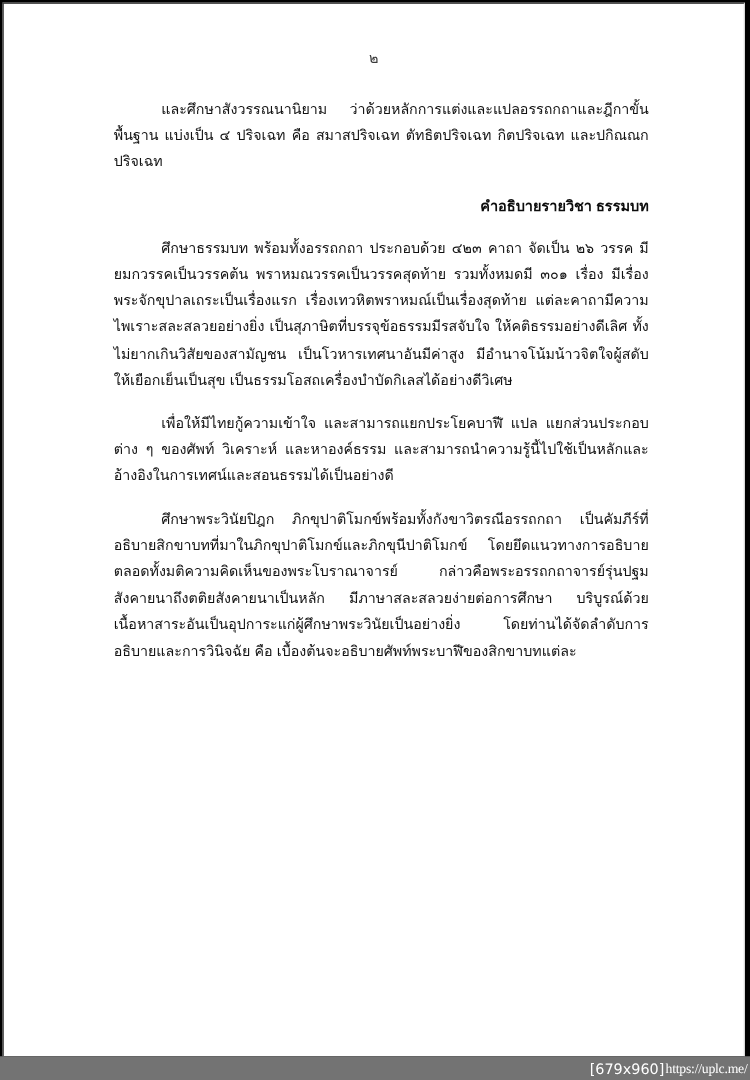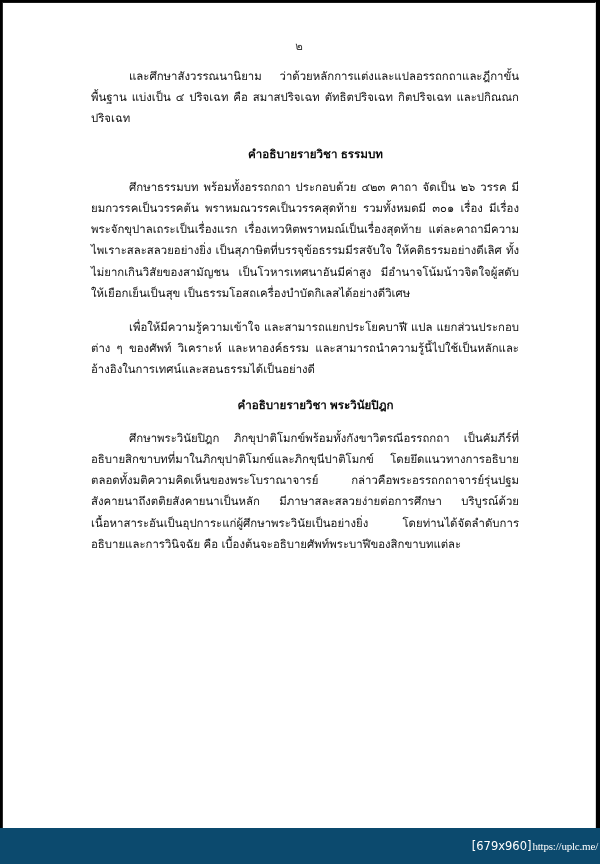--- a/index.html
+++ b/index.html
@@ -52,21 +52,21 @@
     width: 100%;
     text-align: center;
     font-size: 11.5px;
     color: #3a3a3a;
     letter-spacing: 0;
   }
 
   .body-block {
     position: absolute;
     left: 88px;
-    top: 63px;
+    top: 75px;
     width: 428px;
   }
 
   p.para {
     margin: 0 0 13px 0;
     font-size: 11.4px;
     line-height: 21.2px;
     color: #111111;
     text-align: justify;
     text-justify: inter-word;
@@ -76,31 +76,31 @@
   }
 
   h2.subject-heading {
     margin: 0 0 13px 0;
     padding-left: 21px;
     font-size: 11.6px;
     line-height: 21.2px;
     font-weight: bold;
     color: #0c0c0c;
     text-indent: 0;
-    text-align: center;
+    text-align: right;
   }
 
   
   #watermark-bar {
     position: absolute;
     left: 0;
     bottom: 0;
     width: 600px;
-    height: 36px;
-    background: #0c4a6e;
+    height: 19px;
+    background: #737373;
     display: flex;
     align-items: center;
     justify-content: flex-end;
     padding-right: 2px;
     box-sizing: border-box;
   }
   #watermark-bar .wm-text {
     color: #ffffff;
     font-family: Liberation Serif, serif;
     font-size: 11px;
@@ -121,22 +121,21 @@
 
   <div id="page-sheet">
     <div id="page-inner">
 
       <div class="folio">๒</div>
 
       <div class="body-block">
         <p class="para">และศึกษาสังวรรณนานิยาม ว่าด้วยหลักการแต่งและแปลอรรถกถาและฎีกาขั้นพื้นฐาน แบ่งเป็น ๔ ปริจเฉท คือ สมาสปริจเฉท ตัทธิตปริจเฉท กิตปริจเฉท และปกิณณกปริจเฉท</p>
         <h2 class="subject-heading">คำอธิบายรายวิชา ธรรมบท</h2>
         <p class="para">ศึกษาธรรมบท พร้อมทั้งอรรถกถา ประกอบด้วย ๔๒๓ คาถา จัดเป็น ๒๖ วรรค มียมกวรรคเป็นวรรคต้น พราหมณวรรคเป็นวรรคสุดท้าย รวมทั้งหมดมี ๓๐๑ เรื่อง มีเรื่องพระจักขุปาลเถระเป็นเรื่องแรก เรื่องเทวหิตพราหมณ์เป็นเรื่องสุดท้าย แต่ละคาถามีความไพเราะสละสลวยอย่างยิ่ง เป็นสุภาษิตที่บรรจุข้อธรรมมีรสจับใจ ให้คติธรรมอย่างดีเลิศ ทั้งไม่ยากเกินวิสัยของสามัญชน เป็นโวหารเทศนาอันมีค่าสูง มีอำนาจโน้มน้าวจิตใจผู้สดับให้เยือกเย็นเป็นสุข เป็นธรรมโอสถเครื่องบำบัดกิเลสได้อย่างดีวิเศษ</p>
-        <p class="para">เพื่อให้มีความรู้ความเข้าใจ และสามารถแยกประโยคบาฬี แปล แยกส่วนประกอบต่าง ๆ ของศัพท์ วิเคราะห์ และหาองค์ธรรม และสามารถนำความรู้นี้ไปใช้เป็นหลักและอ้างอิงในการเทศน์และสอนธรรมได้เป็นอย่างดี</p>
-        <h2 class="subject-heading">คำอธิบายรายวิชา พระวินัยปิฎก</h2>
+        <p class="para">เพื่อให้มีไทยกู้ความเข้าใจ และสามารถแยกประโยคบาฬี แปล แยกส่วนประกอบต่าง ๆ ของศัพท์ วิเคราะห์ และหาองค์ธรรม และสามารถนำความรู้นี้ไปใช้เป็นหลักและอ้างอิงในการเทศน์และสอนธรรมได้เป็นอย่างดี</p>
         <p class="para">ศึกษาพระวินัยปิฎก ภิกขุปาติโมกข์พร้อมทั้งกังขาวิตรณีอรรถกถา เป็นคัมภีร์ที่อธิบายสิกขาบทที่มาในภิกขุปาติโมกข์และภิกขุนีปาติโมกข์ โดยยึดแนวทางการอธิบายตลอดทั้งมติความคิดเห็นของพระโบราณาจารย์ กล่าวคือพระอรรถกถาจารย์รุ่นปฐมสังคายนาถึงตติยสังคายนาเป็นหลัก มีภาษาสละสลวยง่ายต่อการศึกษา บริบูรณ์ด้วยเนื้อหาสาระอันเป็นอุปการะแก่ผู้ศึกษาพระวินัยเป็นอย่างยิ่ง โดยท่านได้จัดลำดับการอธิบายและการวินิจฉัย คือ เบื้องต้นจะอธิบายศัพท์พระบาฬีของสิกขาบทแต่ละ</p>
       </div>
 
     </div>
   </div>
 
   <div id="watermark-bar">
     <span class="wm-dim">[679x960]</span>
     <span class="wm-text">https://uplc.me/</span>
   </div>

